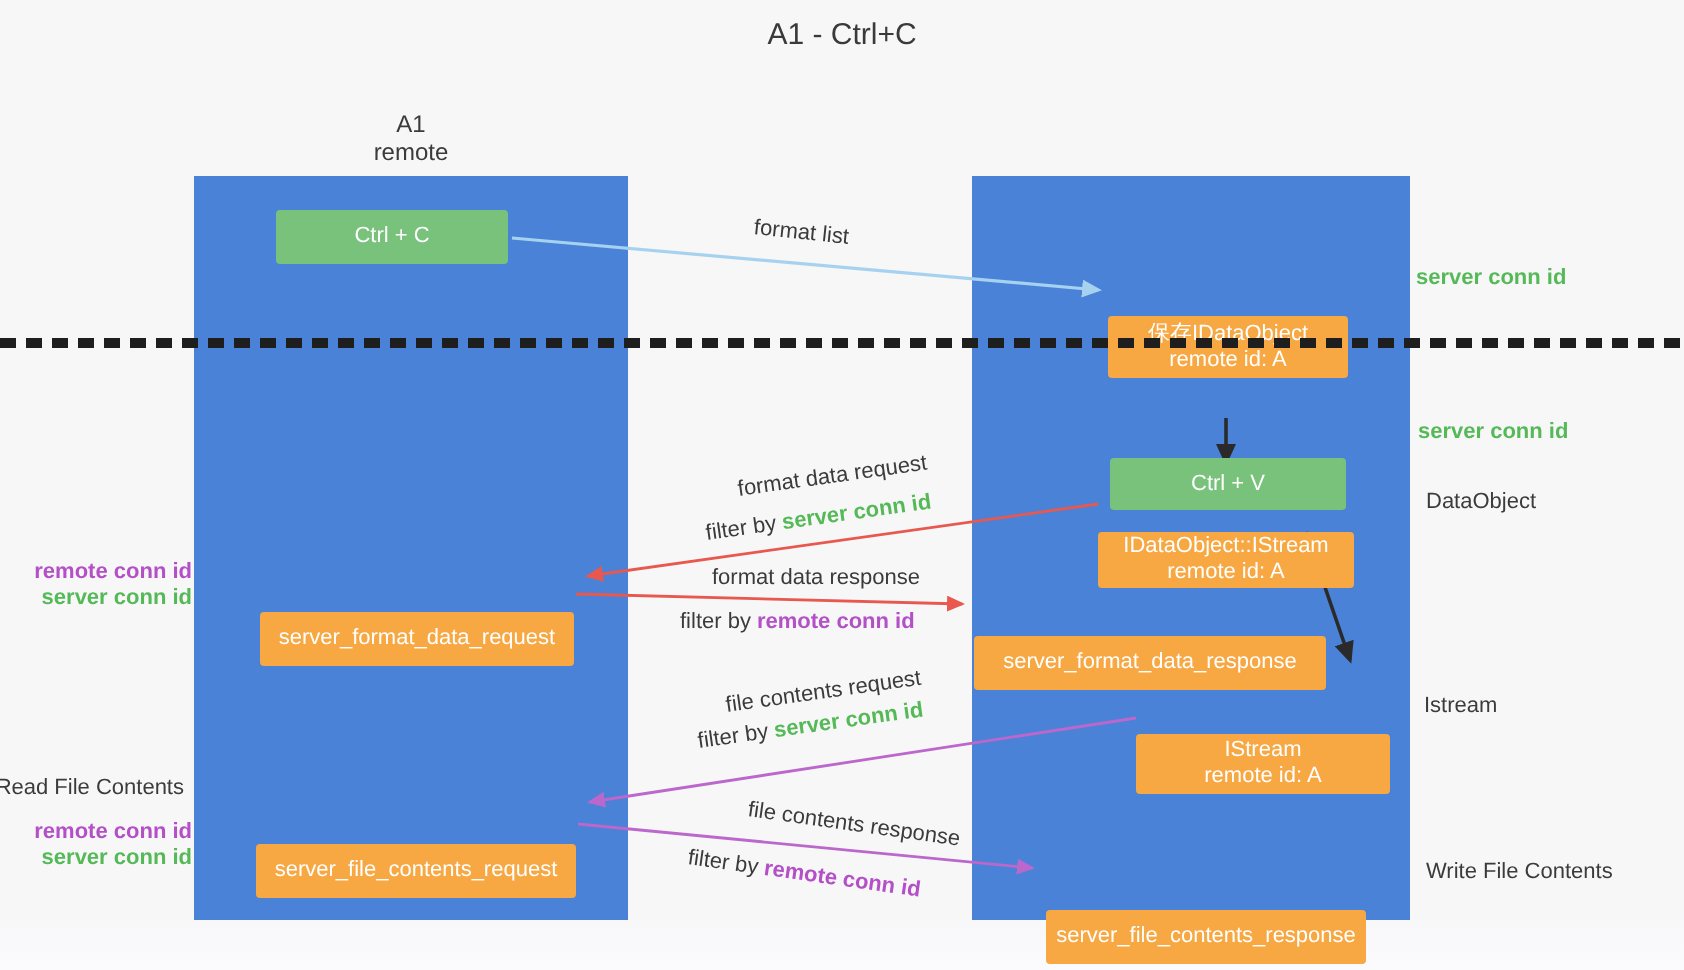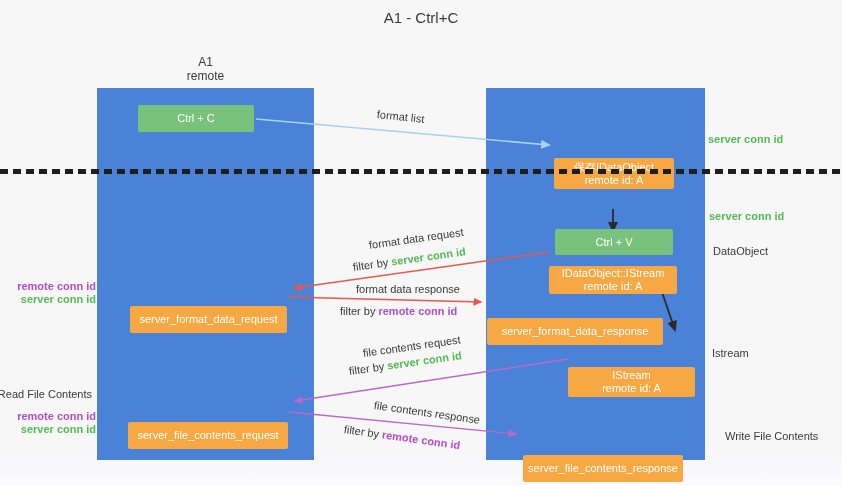--- a/index.html
+++ b/index.html
@@ -132,21 +132,21 @@
 
   <div class="edge-lbl" style="left:374px;top:399px;transform:rotate(8deg);">file contents response</div>
   <div class="edge-lbl" style="left:344px;top:423px;transform:rotate(8deg);">
     <span class="filter-prefix">filter by</span><span class="purple-t">remote conn id</span>
   </div>
 
   <div class="anno green-t" style="left:708px;top:133px;">server conn id</div>
   <div class="anno green-t" style="left:709px;top:210px;">server conn id</div>
   <div class="anno" style="left:713px;top:245px;">DataObject</div>
   <div class="anno" style="left:712px;top:347px;">Istream</div>
-  <div class="anno" style="left:713px;top:430px;margin-left:12px;">Write File Contents</div>
+  <div class="anno" style="left:713px;top:430px;">Write File Contents</div>
 
   <div class="anno right-align" style="right:746px;top:280px;">
     <div class="purple-t">remote conn id</div>
     <div class="green-t">server conn id</div>
   </div>
   <div class="anno right-align" style="right:750px;top:388px;">Read File Contents</div>
   <div class="anno right-align" style="right:746px;top:410px;">
     <div class="purple-t">remote conn id</div>
     <div class="green-t">server conn id</div>
   </div>

